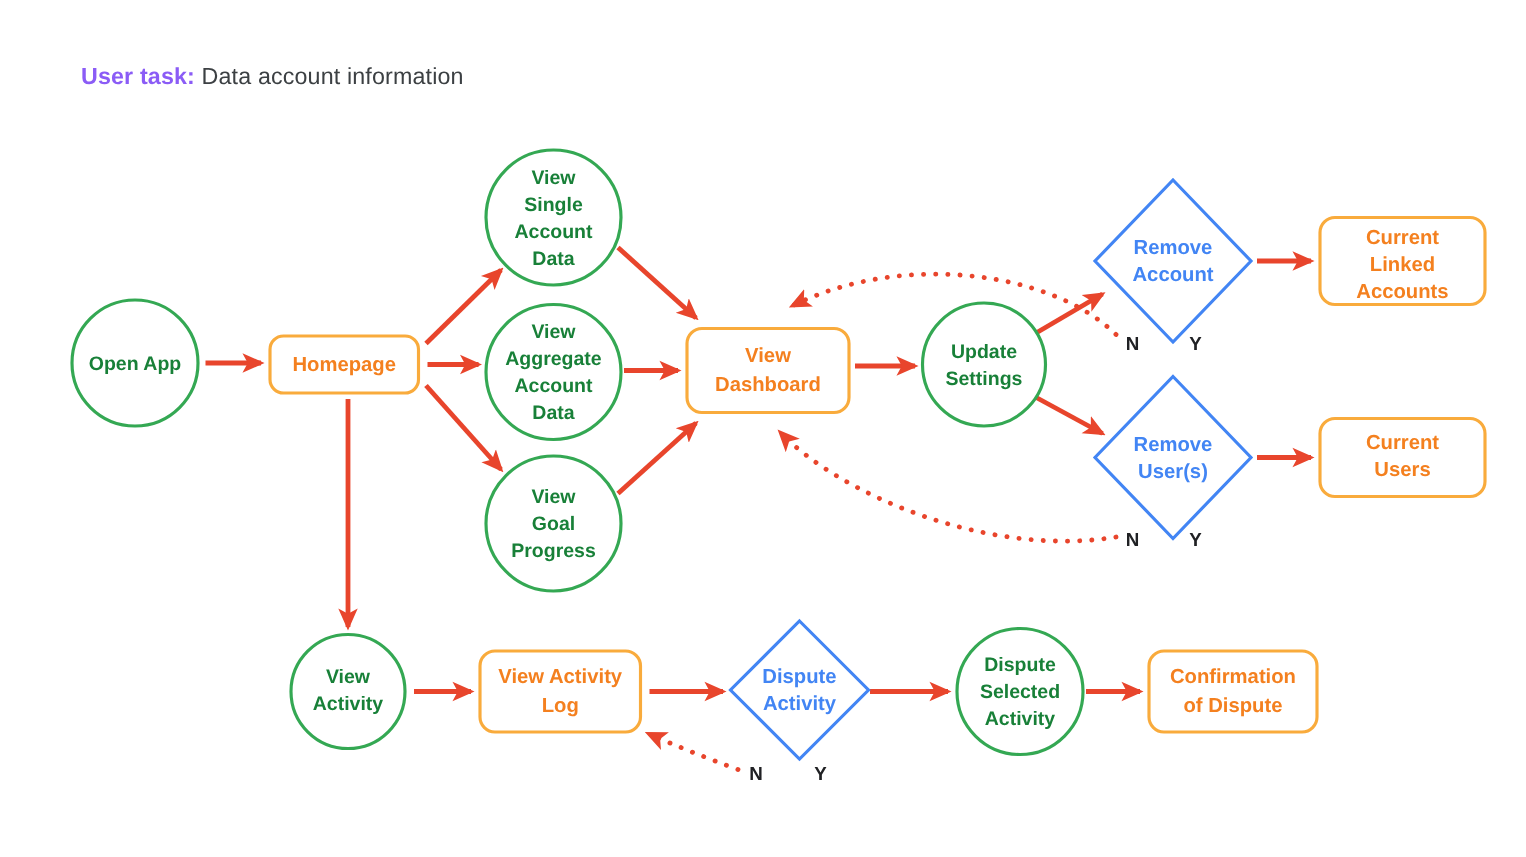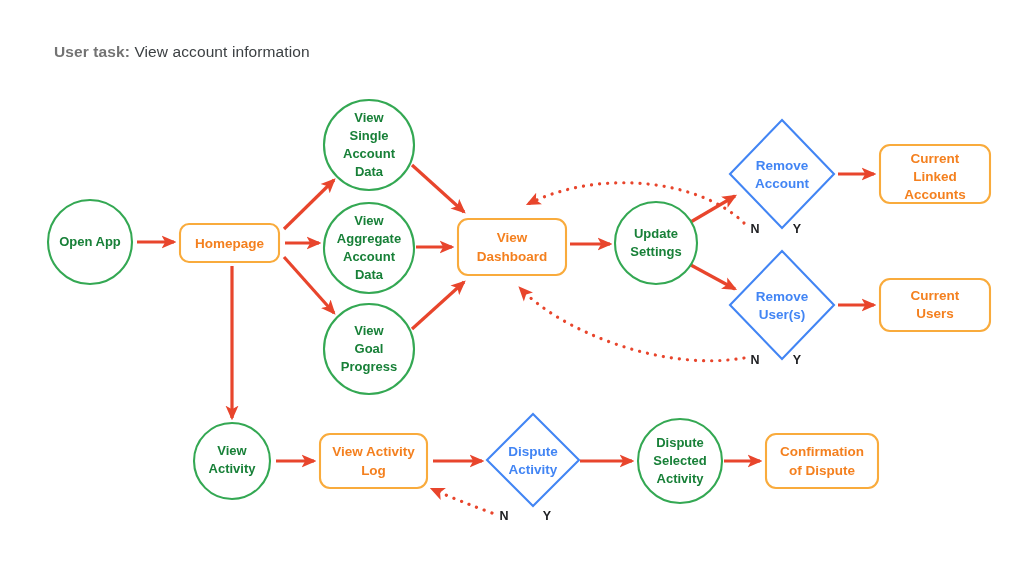--- a/index.html
+++ b/index.html
@@ -25,21 +25,21 @@
     position: absolute;
     left: 54px;
     top: 43px;
     font-size: 15.5px;
     color: #3c4043;
     letter-spacing: 0.1px;
     white-space: nowrap;
   }
   #task-line .task-key {
     font-weight: bold;
-    color: #737373;
+    color: #8b5cf6;
   }
   #task-line .task-val {
     font-weight: normal;
     color: #3c4043;
   }
   svg text {
     font-family: "Liberation Sans", sans-serif;
     font-weight: bold;
     text-anchor: middle;
     dominant-baseline: middle;
@@ -73,21 +73,21 @@
     stroke-width: 3.2;
     fill: none;
     stroke-linecap: round;
     stroke-dasharray: 0.1 8;
   }
 </style>
 </head>
 <body>
 
 <div id="task-line">
-  <span class="task-key">User task:</span><span class="task-val"> View account information</span>
+  <span class="task-key">User task:</span><span class="task-val"> Data account information</span>
 </div>
 
 <svg id="canvas" viewBox="0 0 1017 571" xmlns="http://www.w3.org/2000/svg">
   <defs>
     <marker id="arrowRed" viewBox="0 0 10 10" refX="8.4" refY="5" markerWidth="4.6" markerHeight="4.6" orient="auto-start-reverse">
       <path d="M 0 0.6 L 10 5 L 0 9.4 L 2.4 5 Z" fill="#E8452C"></path>
     </marker>
     <marker id="arrowRedDot" viewBox="0 0 10 10" refX="8.4" refY="5" markerWidth="4.6" markerHeight="4.6" orient="auto-start-reverse">
       <path d="M 0 0.6 L 10 5 L 0 9.4 L 2.4 5 Z" fill="#E8452C"></path>
     </marker>

